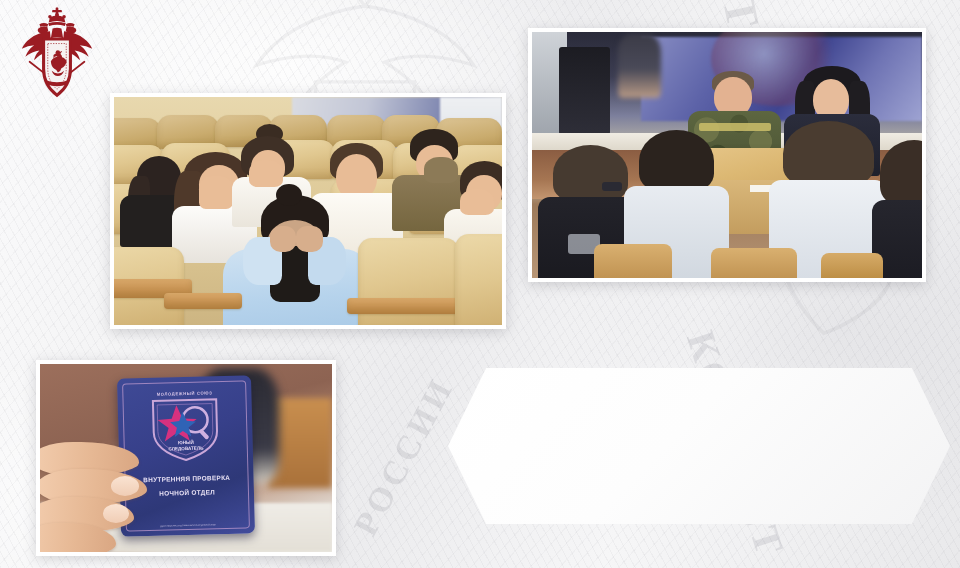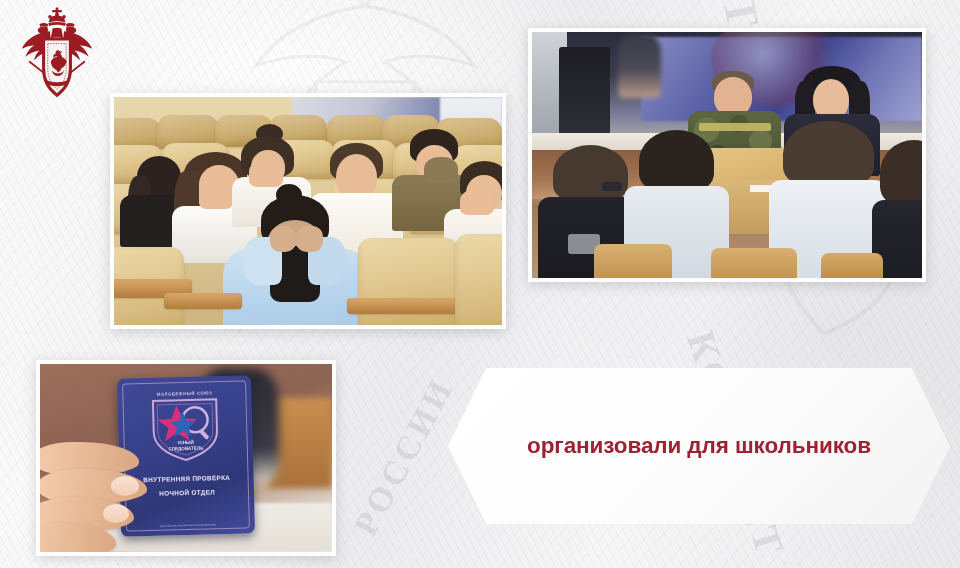--- a/index.html
+++ b/index.html
@@ -595,17 +595,16 @@
         <div class="finger" style="left:2%;top:50%;width:80%;height:30%;"></div>
         <div class="finger" style="left:-4%;top:72%;width:72%;height:30%;"></div>
         <div class="nail" style="left:64%;top:32%;width:22%;height:17%;"></div>
         <div class="nail" style="left:58%;top:56%;width:20%;height:16%;"></div>
       </div>
     </div>
   </div>
 
   <div id="banner">
     <div id="banner-text">
-      <span class="ln">организовали для школьников</span>
     </div>
   </div>
 
 </div>
 
 </body></html>

